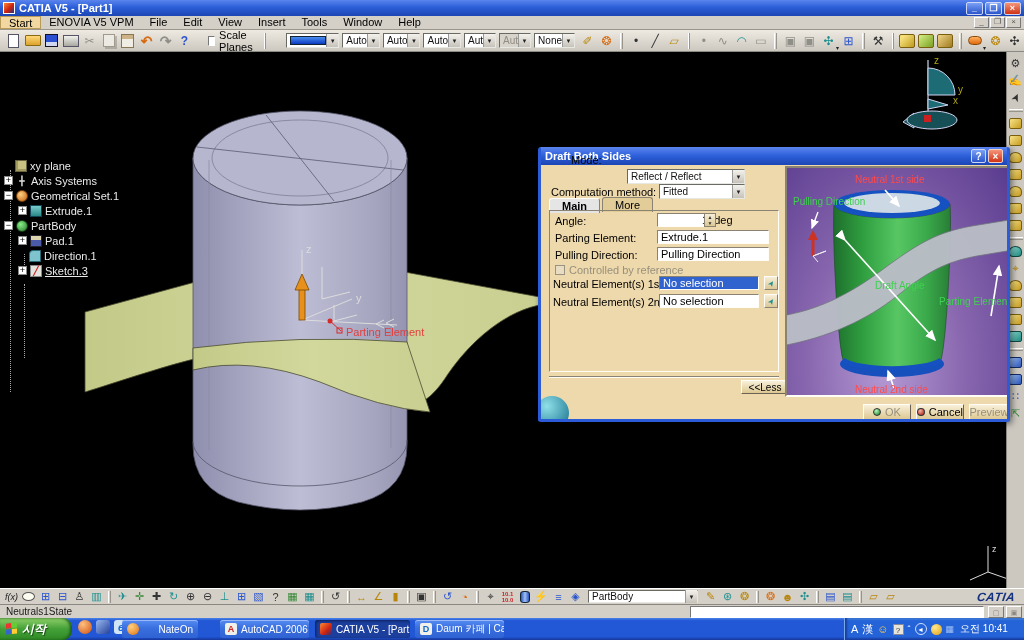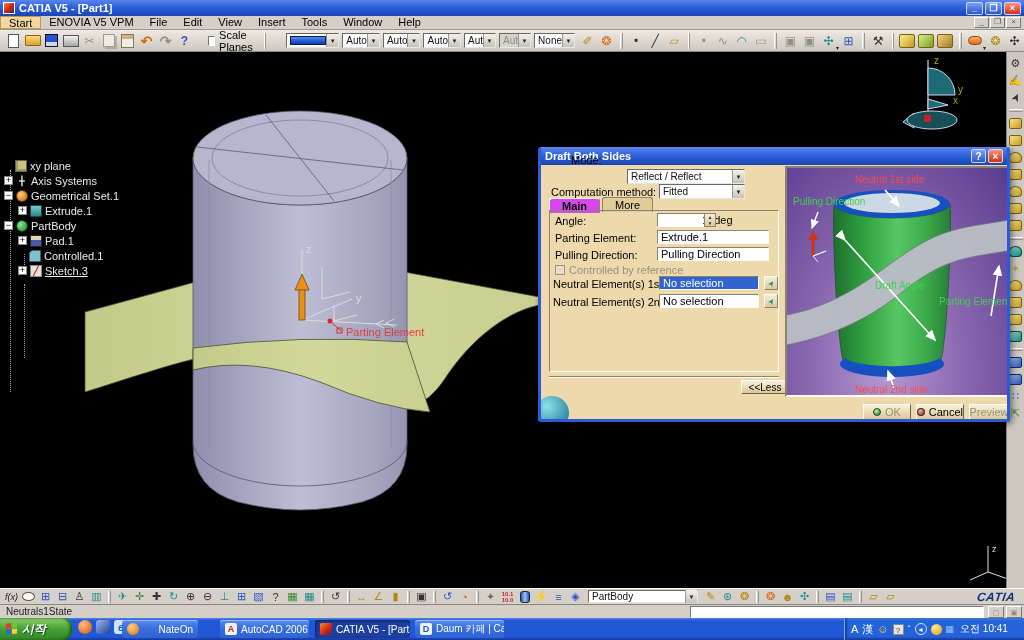--- a/index.html
+++ b/index.html
@@ -80,21 +80,21 @@
   .dlg-btnq{width:15px;height:14px;border-radius:2px;border:1px solid #cdd6f5;background:linear-gradient(#7aa0f5,#2a55cc);color:#fff;font-size:10px;text-align:center;line-height:13px;font-weight:bold;}
   .dlg-btnx{width:15px;height:14px;border-radius:2px;border:1px solid #f3cfc5;background:linear-gradient(#f59579,#cf3214);color:#fff;font-size:10px;text-align:center;line-height:13px;font-weight:bold;}
   .frow{position:absolute;display:flex;align-items:center;color:#000;}
   .field{background:#fff;border:1px solid;border-color:#8a8272 #fffdf5 #fffdf5 #8a8272;height:14px;display:flex;align-items:center;padding:0 3px;font-size:11px;color:#000;}
   .field.sel{background:#3163ce;color:#fff;}
   .spin{width:12px;height:14px;display:flex;flex-direction:column;border:1px solid #8a8272;background:linear-gradient(#f6eed8,#dcc896);}
   .spin span{flex:1;font-size:5px;line-height:6px;text-align:center;color:#333;}
   .pickbtn{width:14px;height:14px;margin-left:2px;background:linear-gradient(#f6eed8,#dcc896);border:1px solid;border-color:#fffdf5 #8a8272 #8a8272 #fffdf5;display:flex;align-items:center;justify-content:center;font-size:8px;color:#1d8f8f;transform:none;}
   .tabstrip{position:absolute;left:8px;top:50px;display:flex;gap:2px;}
   .tab{padding:1px 12px;border:1px solid #8a8272;border-bottom:none;border-radius:3px 3px 0 0;background:#e2cc98;color:#000;}
-  .tab.active{background:#d946ef;position:relative;top:1px;border-color:#fffdf5 #8a8272 #eed9ad #fffdf5;font-weight:bold;}
+  .tab.active{background:#e5e5e5;position:relative;top:1px;border-color:#fffdf5 #8a8272 #eed9ad #fffdf5;font-weight:bold;}
   .tabpage{position:absolute;left:8px;top:63px;width:230px;height:162px;border:1px solid;border-color:#8a8272 #fffdf5 #fffdf5 #8a8272;}
   .dlg-sep{position:absolute;left:8px;top:229px;width:230px;border-top:1px solid #8a8272;border-bottom:1px solid #fffdf5;}
   .tanbtn{background:linear-gradient(#f8f0da,#ddc892);border:1px solid;border-color:#fffdf5 #6a6254 #6a6254 #fffdf5;display:flex;align-items:center;justify-content:center;gap:4px;color:#000;font-size:11px;}
   .ball{width:8px;height:8px;border-radius:50%;border:1px solid #333;}
   .ball.green{background:radial-gradient(circle at 35% 30%,#baf7ba,#0a7a1a);}
   .ball.red{background:radial-gradient(circle at 35% 30%,#f7b3a8,#aa1200);}
   .disabled-txt{color:#98907c;}
   .chk-dis{width:10px;height:10px;background:#e8ddc2;border:1px solid #9a9282;}
   .preview{position:absolute;left:244px;top:19px;width:224px;height:231px;border:2px solid;border-color:#8a8272 #fffdf5 #fffdf5 #8a8272;background:radial-gradient(ellipse at 45% 88%,#b49ad4 0%,#8a68b0 45%,#5a3c8f 100%);overflow:hidden;}
   .plabel{position:absolute;font-size:10px;white-space:nowrap;}
@@ -360,21 +360,21 @@
     <span class="ti ti-partbody"></span>
     <span>PartBody</span>
   </div>
   <div class="trow l2e">
     <span class="exp">+</span>
     <span class="ti ti-pad"></span>
     <span>Pad.1</span>
   </div>
   <div class="trow l2">
     <span class="ti ti-fillet"></span>
-    <span>Controlled.1</span>
+    <span>Direction.1</span>
   </div>
   <div class="trow l2e">
     <span class="exp">+</span>
     <span class="ti ti-sketch">╱</span>
     <span class="u">Sketch.3</span>
   </div>
 </div>
 
 <div class="abs right-toolbar">
   <span class="rbtn c-dark">⚙</span>

